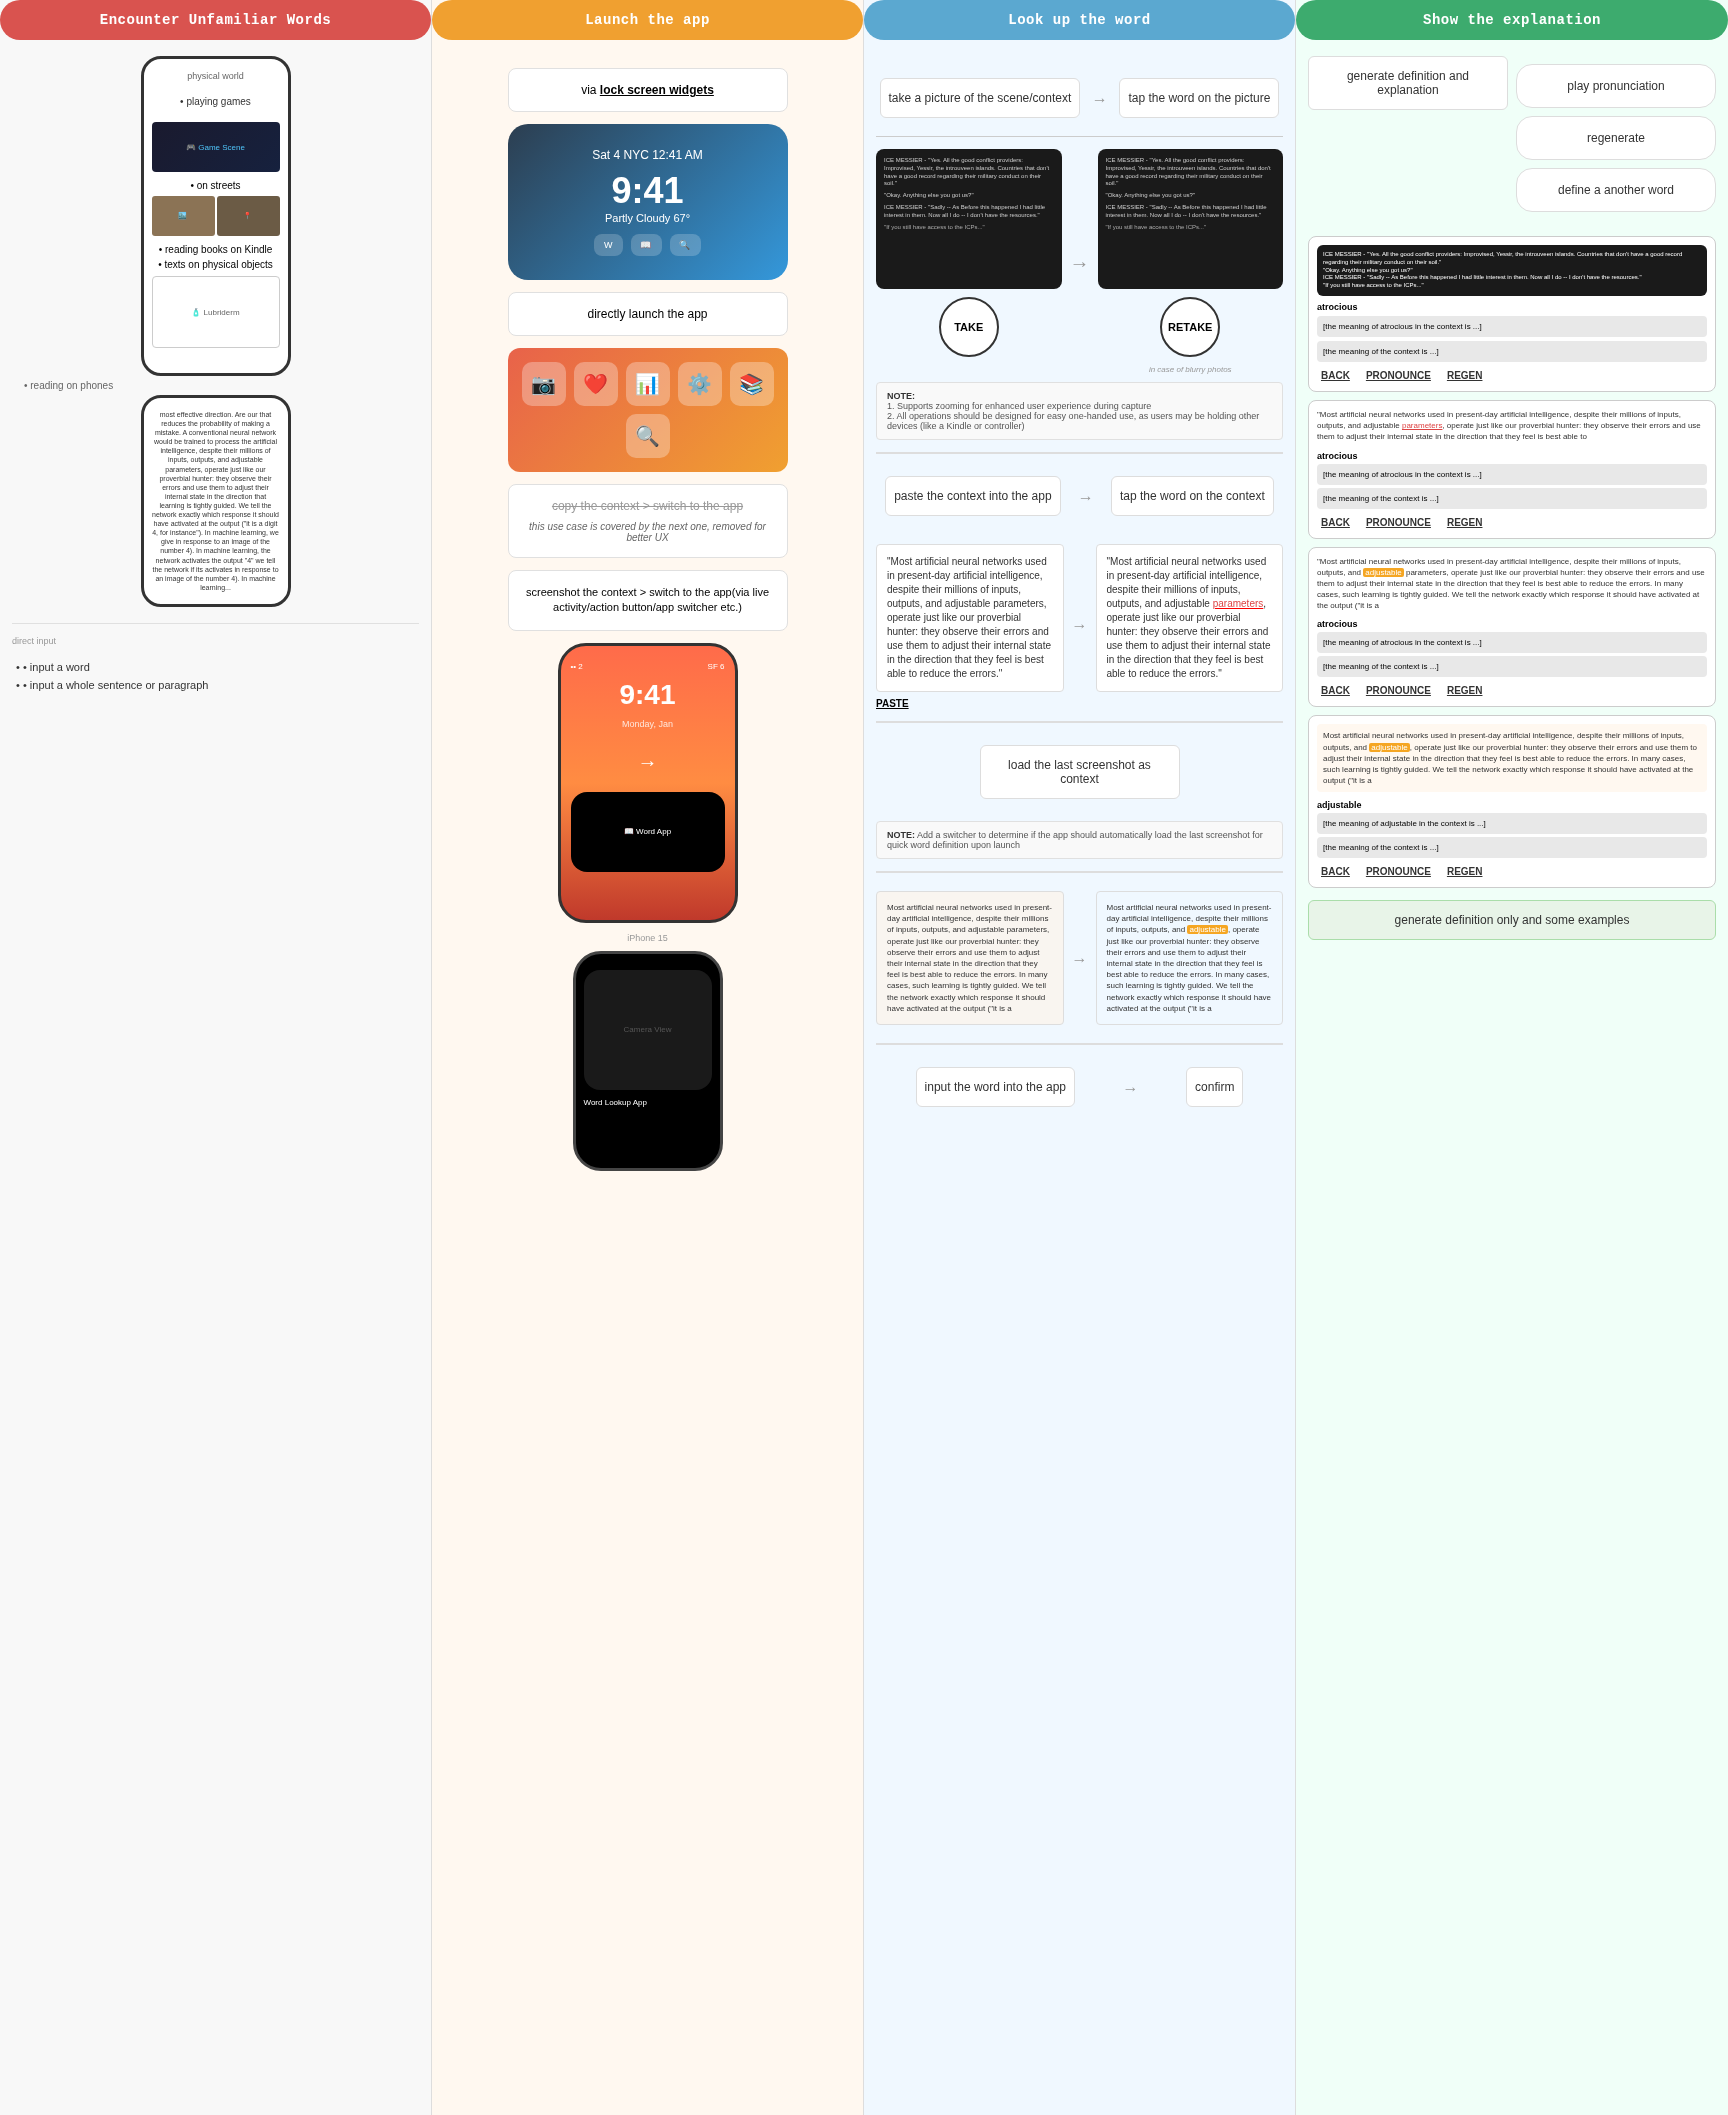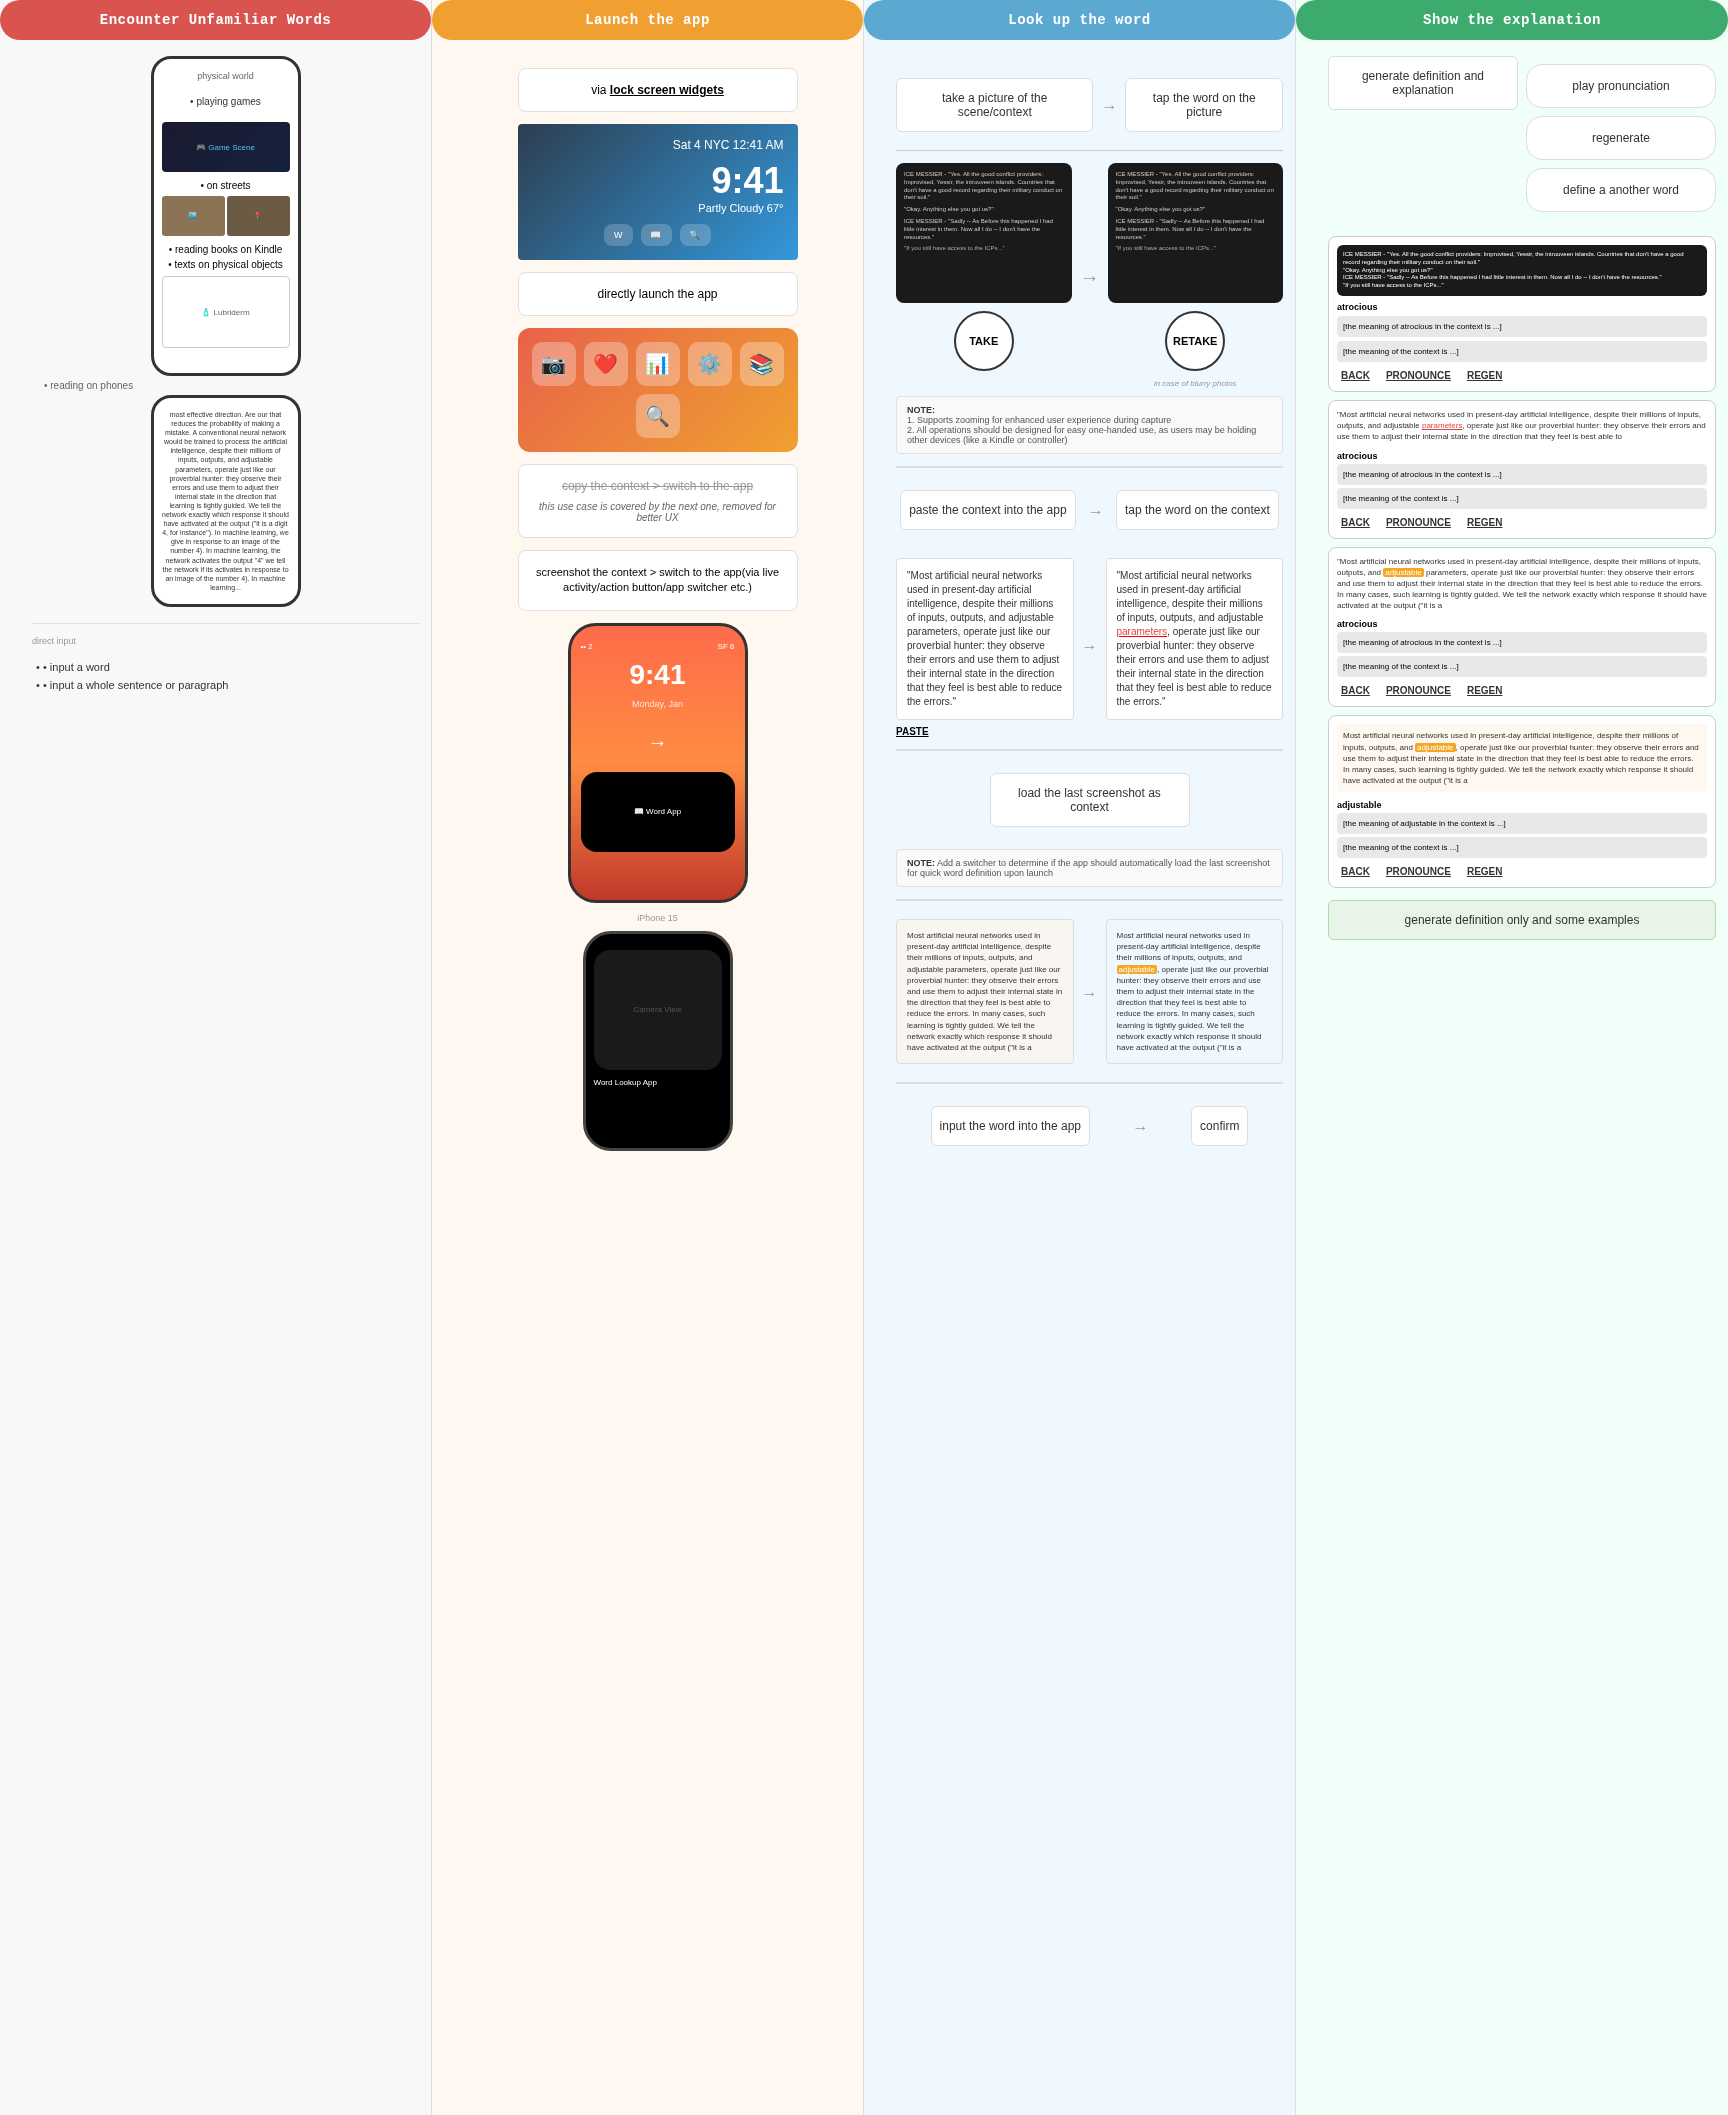--- a/index.html
+++ b/index.html
@@ -23,21 +23,21 @@
     .col2 { width: 25%; background: #fff8f0; border-right: 1px solid #ddd; }
     .col3 { width: 25%; background: #f0f8ff; border-right: 1px solid #ddd; }
     .col4 { width: 25%; background: #f0fff8; }
 
     .col1-header { background: #d9534f; }
     .col2-header { background: #f0a030; }
     .col3-header { background: #5ba8d0; }
     .col4-header { background: #3dab6e; }
 
     .column { display: flex; flex-direction: column; }
-    .col-body { padding: 16px 12px; flex: 1; margin-left: 20px; }
+    .col-body { padding: 16px 12px; flex: 1; }
 
     
     .phone-mockup {
       background: white;
       border-radius: 20px;
       border: 3px solid #333;
       padding: 12px 8px;
       margin: 8px auto;
       width: 140px;
       min-height: 200px;
@@ -112,26 +112,26 @@
       margin: 12px auto;
       max-width: 280px;
       text-align: center;
       font-size: 12px;
       border: 1px solid #e0e0e0;
     }
 
     
     .lockscreen-mockup {
       background: linear-gradient(135deg, #2c3e50, #3498db);
-      border-radius: 4px;
-      padding: 14px;
+      border-radius: 20px;
+      padding: 24px;
       margin: 8px auto;
       max-width: 280px;
       color: white;
-      text-align: right;
+      text-align: center;
     }
     .lockscreen-mockup .time { font-size: 36px; font-weight: bold; }
     .lockscreen-mockup .date { font-size: 12px; margin-bottom: 8px; }
     .lockscreen-mockup .weather { font-size: 11px; }
 
     
     .app-grid-mockup {
       background: linear-gradient(135deg, #e8624a, #f0a030);
       border-radius: 12px;
       padding: 14px;

